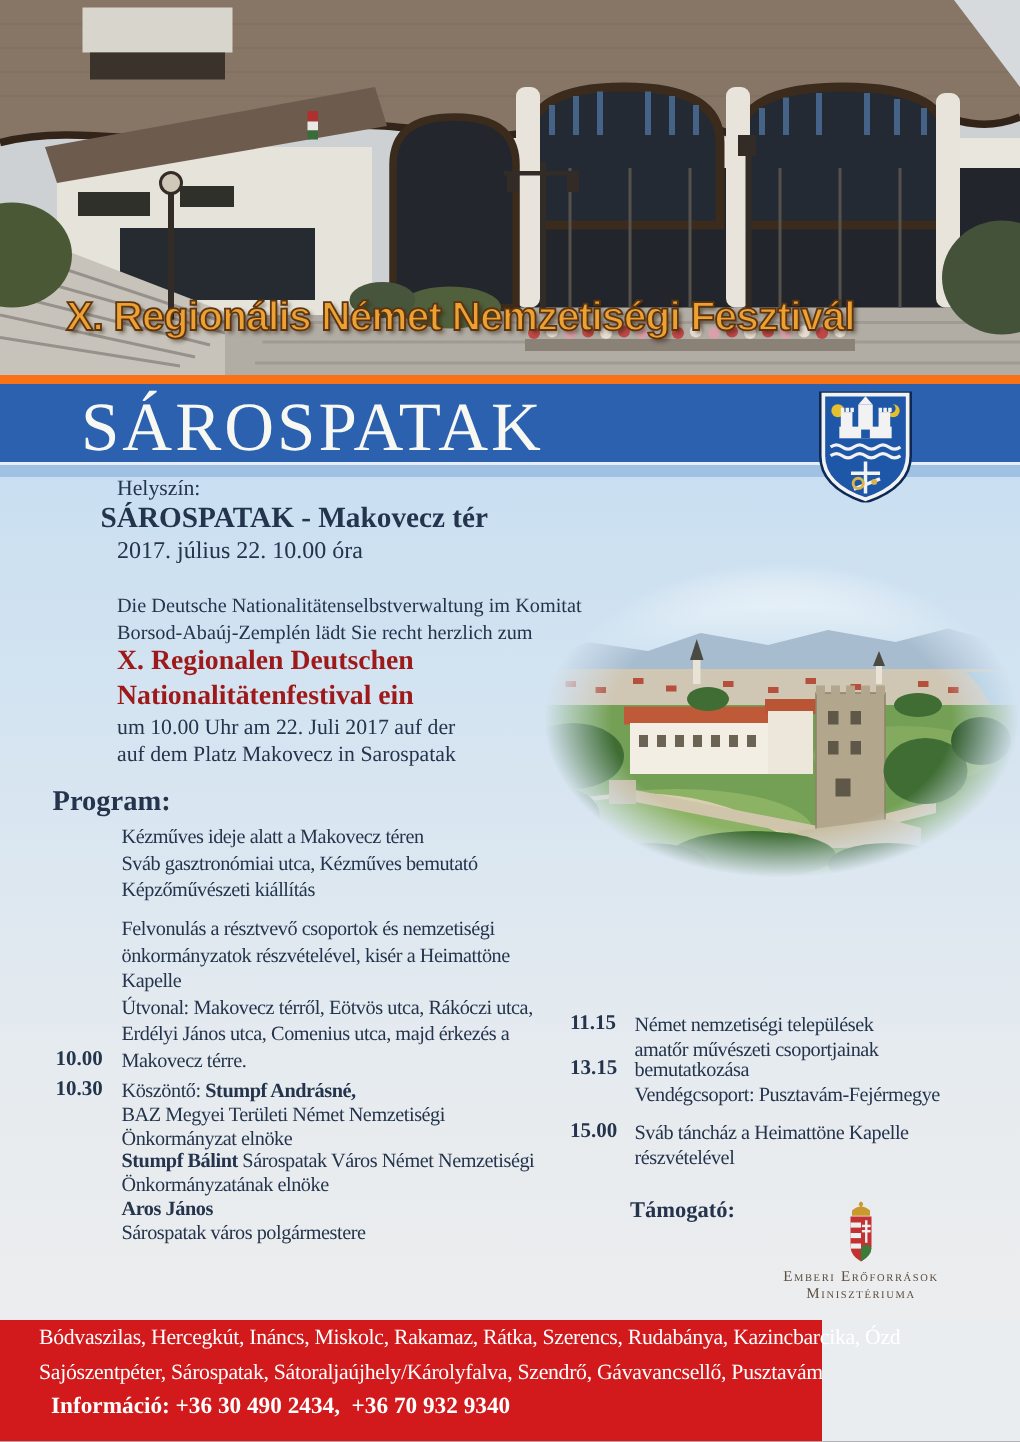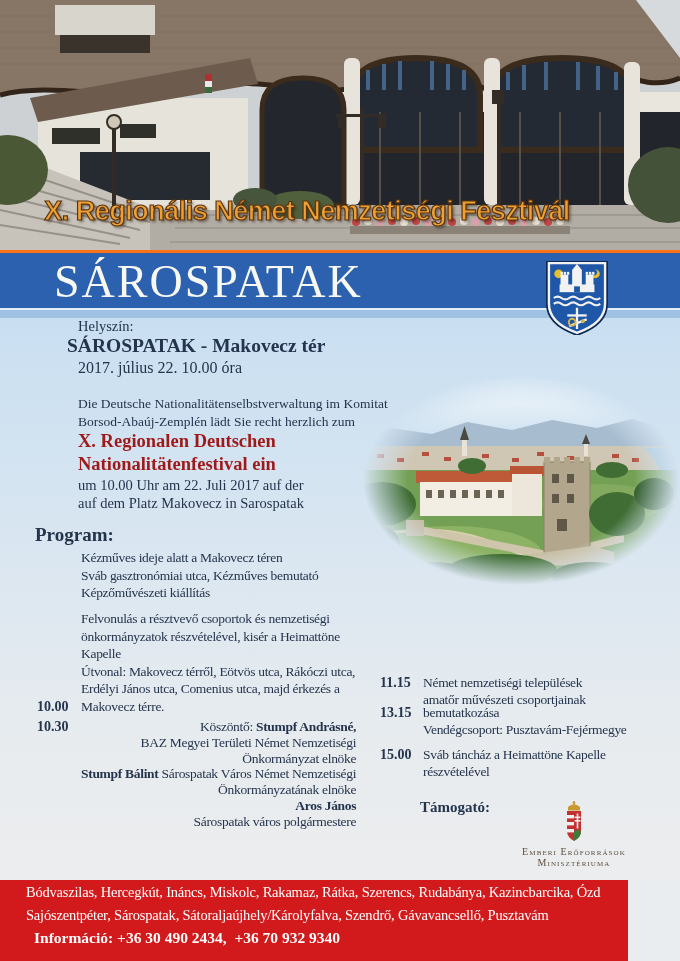--- a/index.html
+++ b/index.html
@@ -10,21 +10,21 @@
 
   
   .photo{position:absolute;top:0;left:0;width:680px;height:250px;z-index:1;}
   .title-ov{position:absolute;top:196px;left:0;width:614px;text-align:center;z-index:6;
             font-family:"Liberation Sans",sans-serif;font-weight:bold;font-size:27px;
             letter-spacing:-0.5px;color:#eda133;-webkit-text-stroke:1.2px #5d3410;
             text-shadow:2px 2px 3px rgba(35,18,2,.55);white-space:nowrap;}
 
   
   .band{position:absolute;top:250px;left:0;width:680px;height:58px;background:#2b61ae;
-        border-top:3px solid #f97316;box-sizing:border-box;z-index:2;}
+        border-top:6px solid #f97316;box-sizing:border-box;z-index:2;}
   .city{position:absolute;left:54px;top:2px;font-size:46px;letter-spacing:2px;color:#f8f8f2;}
   .strip{position:absolute;top:308px;left:0;width:680px;height:10px;background:#9fc2e2;
          border-top:2px solid #e8eef5;box-sizing:border-box;z-index:2;}
   .arms{position:absolute;left:546px;top:261px;z-index:7;}
 
   
   .content{position:absolute;top:318px;left:0;width:680px;height:562px;z-index:1;
            background:linear-gradient(180deg,#c9dff1 0%,#d7e5f1 35%,#e6ebef 70%,#ecedee 100%);}
   .castle{position:absolute;left:362px;top:374px;z-index:2;}
 
@@ -34,21 +34,21 @@
   .entry .time{font-weight:bold;font-size:14px;width:44px;flex:0 0 44px;}
   .entry.right .time{width:43px;flex:0 0 43px;}
   .lines{font-size:13.5px;letter-spacing:-0.3px;}
   .lines>div{white-space:nowrap;}
 
   .ministry{position:absolute;left:498px;top:801px;width:152px;text-align:center;z-index:5;}
   .ministry svg{display:block;margin:0 auto;}
   .mline{font-variant:small-caps;font-size:10px;letter-spacing:1.1px;color:#5c4e40;line-height:11px;}
 
   
-  .footer{position:absolute;top:880px;left:0;width:628px;height:81px;background:#d2191c;z-index:3;}
+  .footer{position:absolute;top:880px;left:0;width:548px;height:81px;background:#d2191c;z-index:3;}
   .footer .abs{color:#ffffff;}
 </style>
 </head>
 <body>
 
 <div class="poster">
 
   <svg class="photo" viewBox="0 0 680 250" width="680" height="250">
     <rect width="680" height="250" fill="#cdd1d3"></rect>
     <rect y="195" width="680" height="55" fill="#b2ada4"></rect>
@@ -310,21 +310,21 @@
       <div>önkormányzatok részvételével, kisér a Heimattöne</div>
       <div>Kapelle</div>
       <div>Útvonal: Makovecz térről, Eötvös utca, Rákóczi utca,</div>
       <div>Erdélyi János utca, Comenius utca, majd érkezés a</div>
       <div>Makovecz térre.</div>
     </div>
   </div>
 
   <div class="entry" style="left:37px;top:719px;">
     <div class="time">10.30</div>
-    <div class="lines" style="line-height:15.8px;text-align:right;">
+    <div class="lines" style="line-height:15.8px;">
       <div><span>Köszöntő: </span><b>Stumpf Andrásné,</b></div>
       <div>BAZ Megyei Területi Német Nemzetiségi</div>
       <div>Önkormányzat elnöke</div>
       <div><b>Stumpf Bálint</b><span> Sárospatak Város Német Nemzetiségi</span></div>
       <div>Önkormányzatának elnöke</div>
       <div><b>Aros János</b></div>
       <div>Sárospatak város polgármestere</div>
     </div>
   </div>
 

